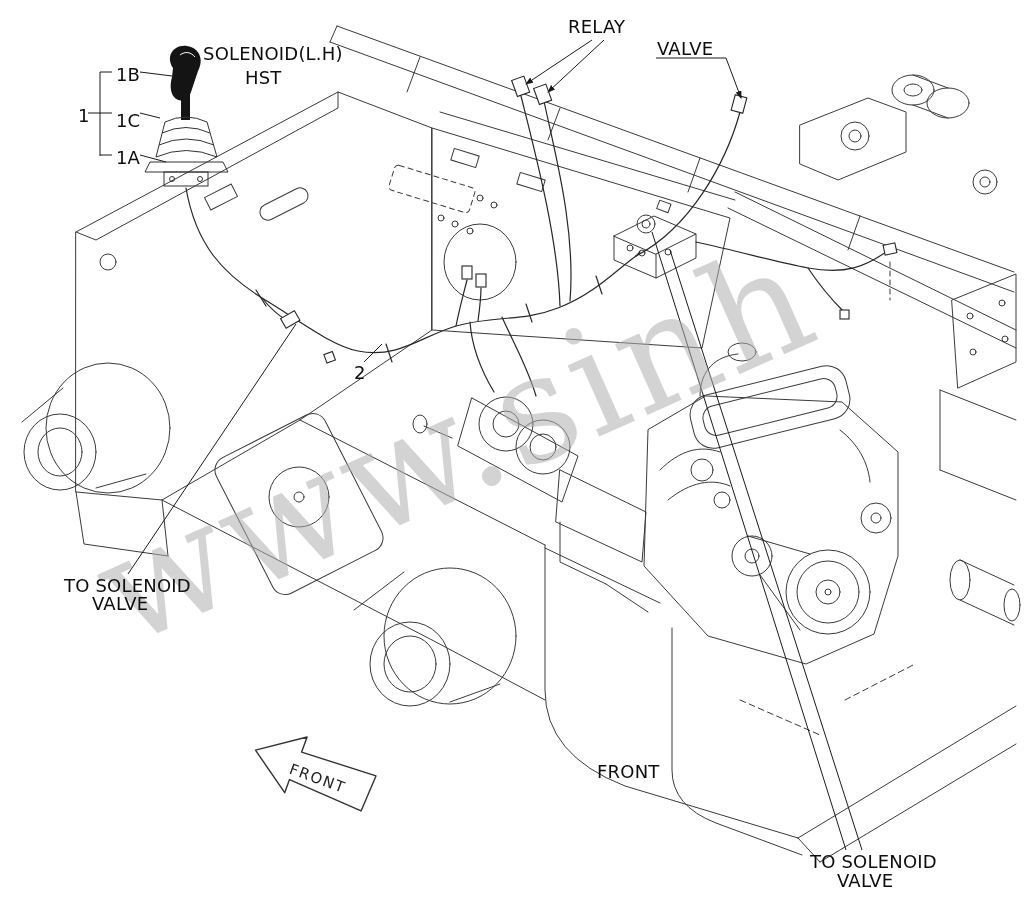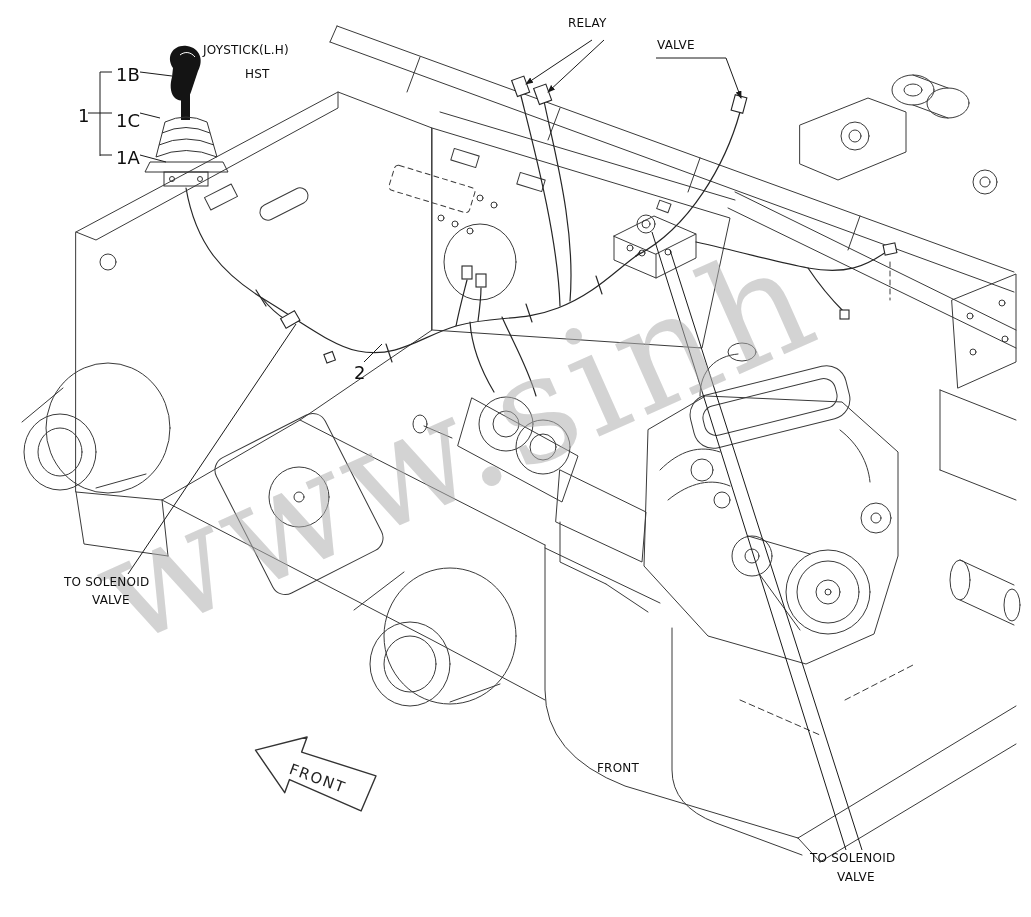--- a/index.html
+++ b/index.html
@@ -2,21 +2,21 @@
 <html><head>
 <meta charset="utf-8">
 <style>
   html,body{margin:0;padding:0;background:#ffffff;}
   .stage{
     position:relative;width:1031px;height:917px;background:#ffffff;
     overflow:hidden;font-family:"DejaVu Sans","Liberation Sans",sans-serif;
   }
   svg.art{position:absolute;left:0;top:0;width:1031px;height:917px;}
   .lbl{
-    position:absolute;font-size:12px;color:#0d0d0d;white-space:nowrap;
+    position:absolute;font-size:18px;color:#0d0d0d;white-space:nowrap;
     line-height:1.15;letter-spacing:.2px;
   }
   .callout{position:absolute;font-size:18px;color:#0d0d0d;}
   .watermark{
     position:absolute;left:70px;top:520px;
     font-family:"DejaVu Serif","Liberation Serif",serif;
     font-size:150px;letter-spacing:4px;
     color:rgba(175,175,175,0.55);
     transform:rotate(-24deg);transform-origin:0 0;
     pointer-events:none;user-select:none;white-space:nowrap;
@@ -231,21 +231,21 @@
       <path d="M862,850 L670,250"></path>
     </g>
 
     <g transform="rotate(20 310 770)">
       <path d="M252,770 L296,740 L296,756 L374,753 L372,791 L294,786 L294,800 Z" fill="#ffffff" stroke="#333333" stroke-width="1.4" stroke-linejoin="round"></path>
     </g>
   </svg>
 
   <div class="watermark">www.sinh</div>
 
-  <div class="lbl" style="left:203px;top:44px">JOYSTICK(L.H)</div>
+  <div class="lbl" style="left:203px;top:44px">SOLENOID(L.H)</div>
   <div class="lbl" style="left:245px;top:68px">HST</div>
   <div class="lbl" style="left:568px;top:17px">RELAY</div>
   <div class="lbl" style="left:657px;top:39px">VALVE</div>
   <div class="lbl" style="left:597px;top:762px">FRONT</div>
 
   <div class="lbl" style="left:64px;top:576px">TO SOLENOID</div>
   <div class="lbl" style="left:92px;top:594px">VALVE</div>
 
   <div class="lbl" style="left:810px;top:852px">TO SOLENOID</div>
   <div class="lbl" style="left:837px;top:871px">VALVE</div>

